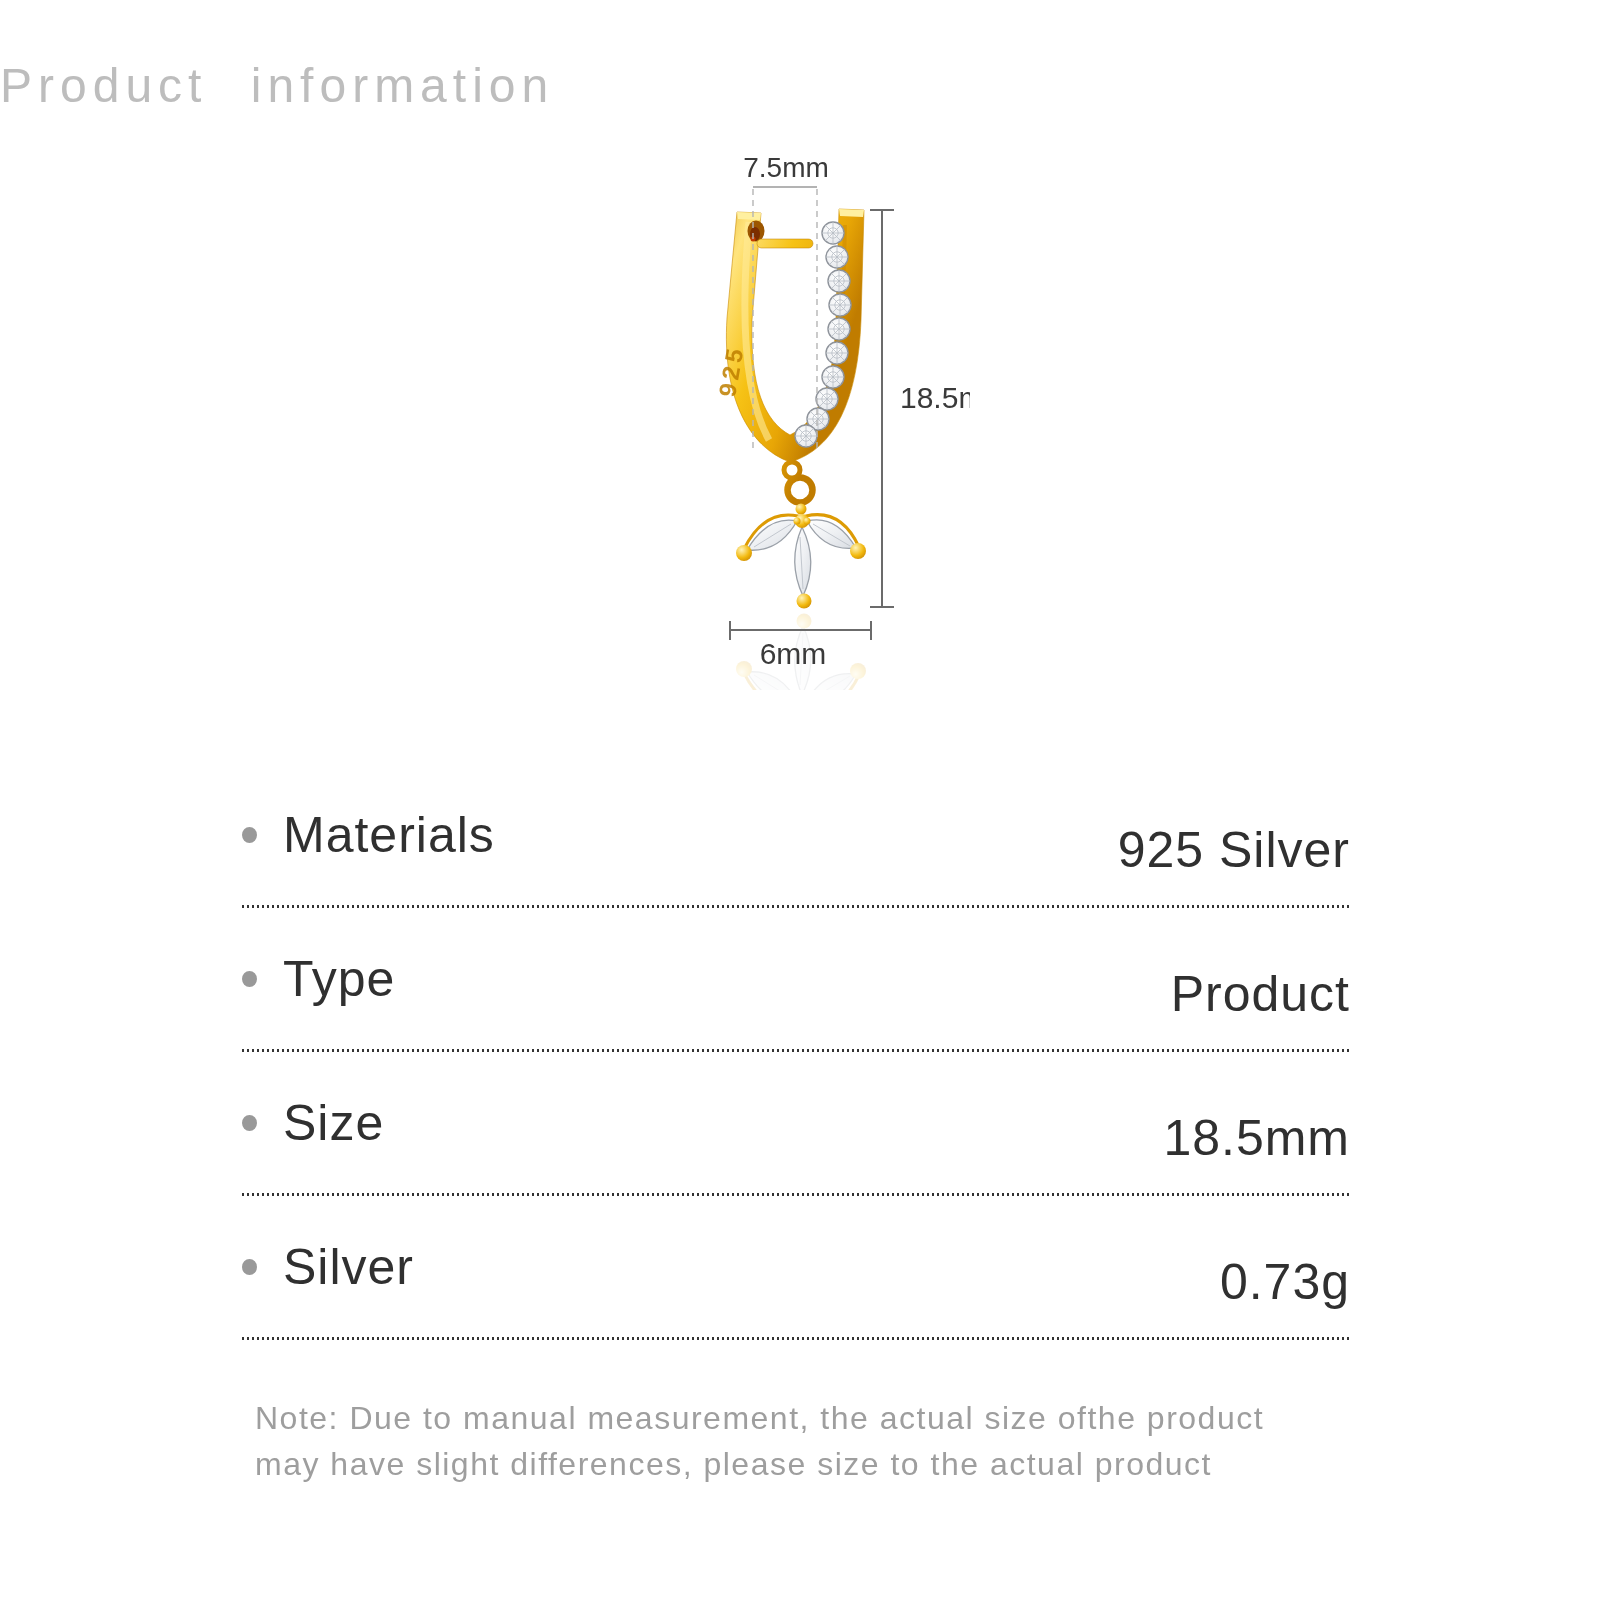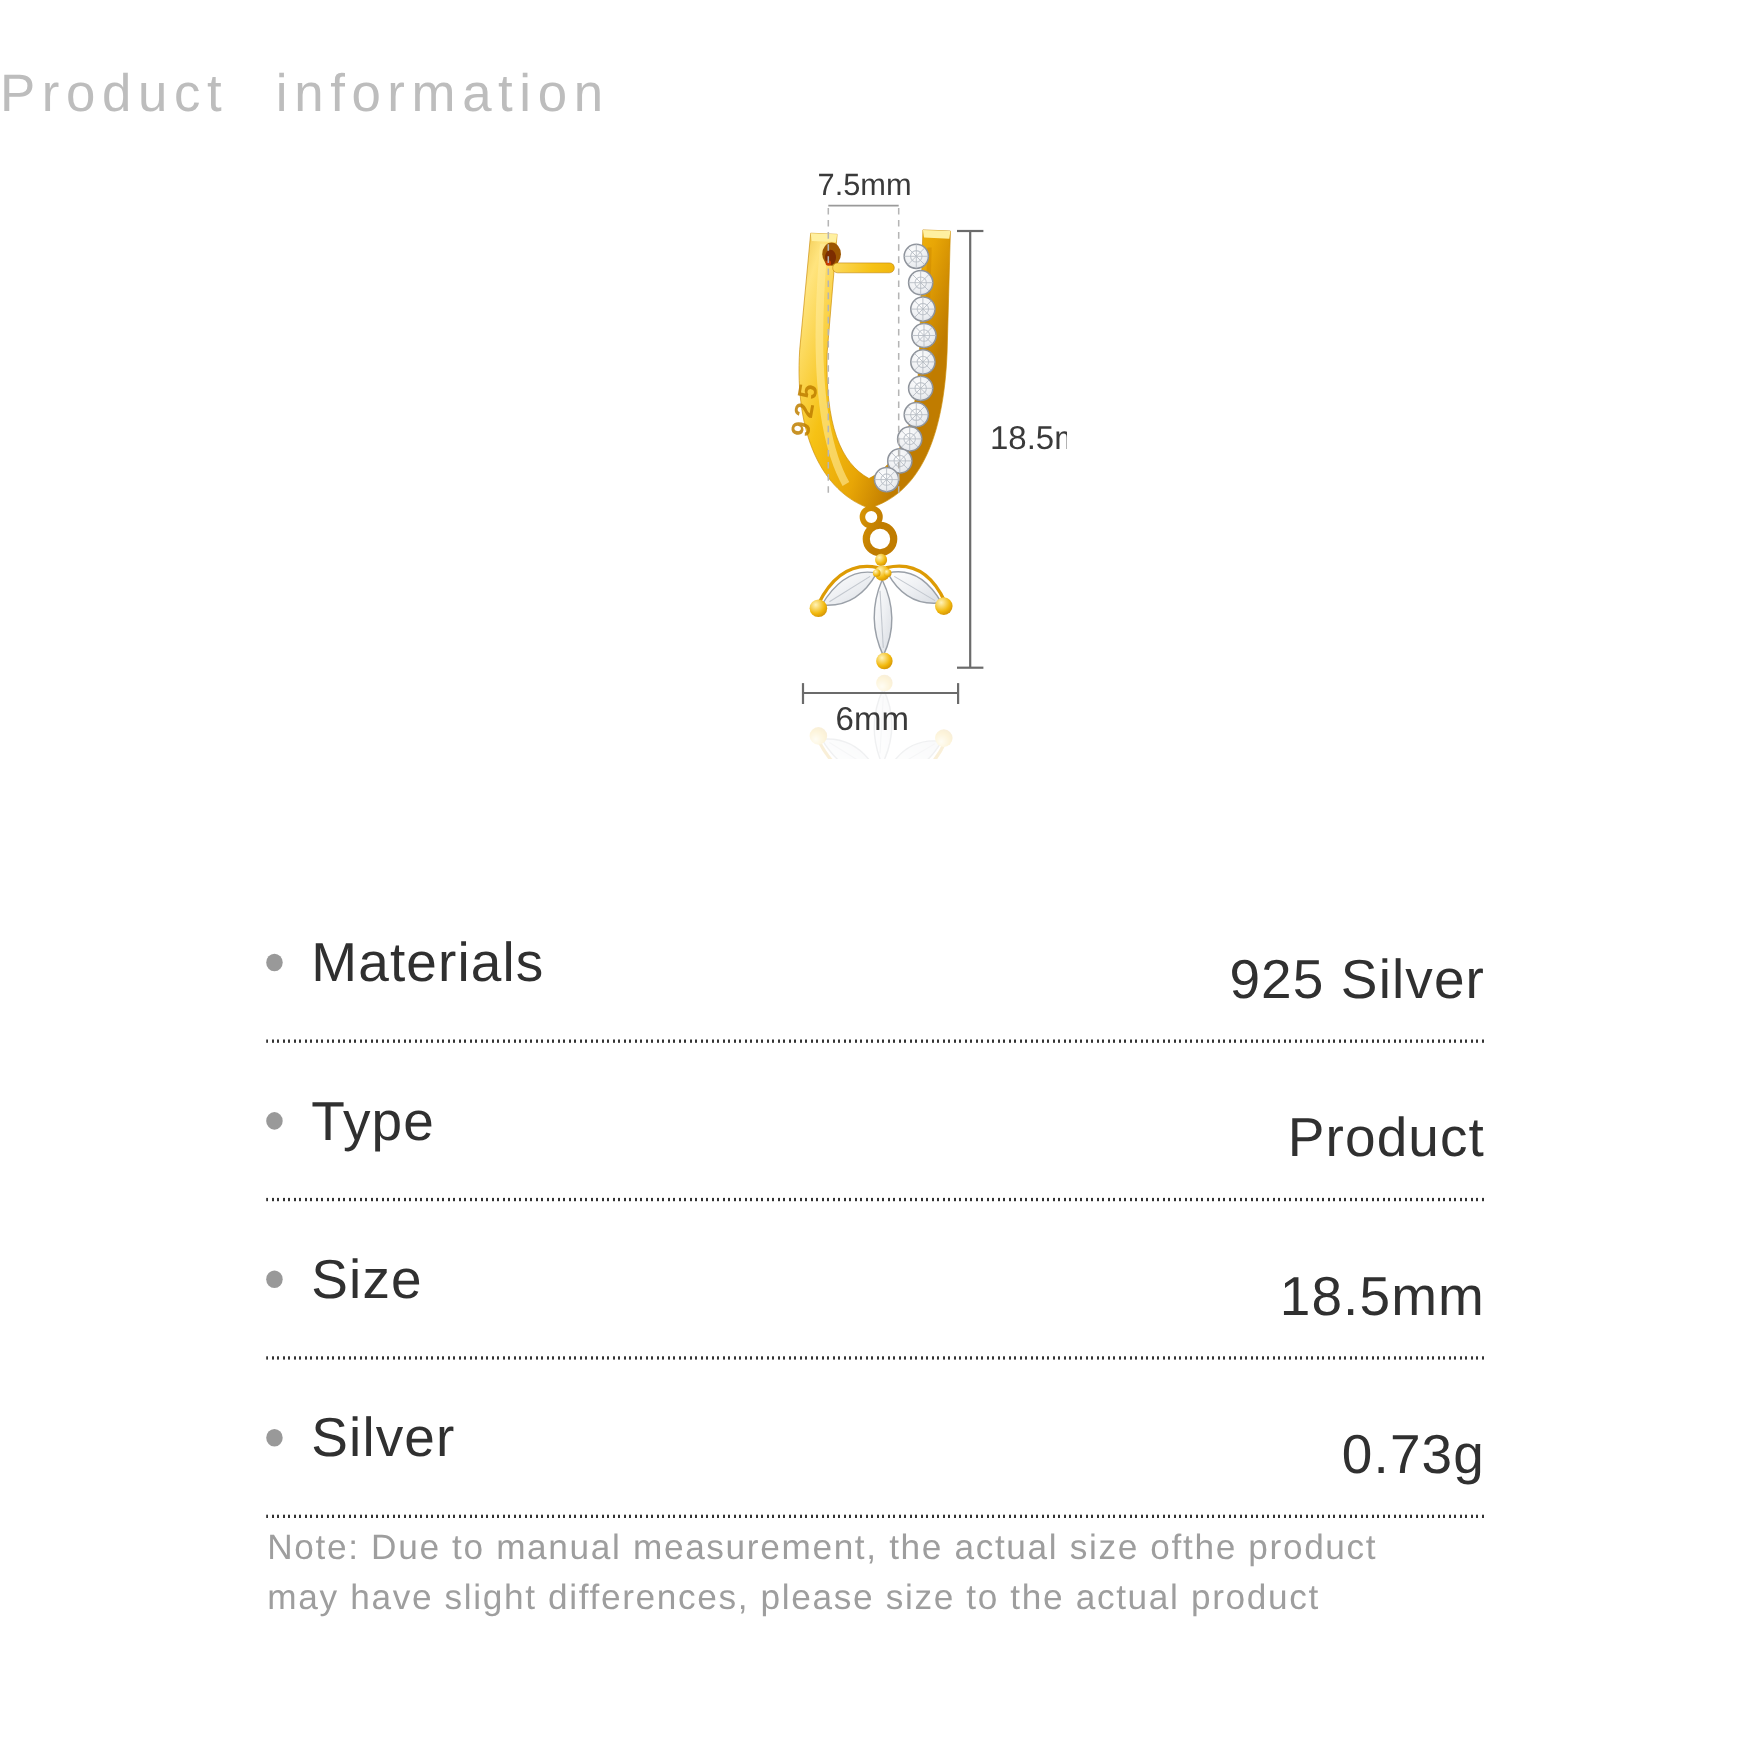--- a/index.html
+++ b/index.html
@@ -8,34 +8,34 @@
     font-family:"Liberation Sans", sans-serif;
   }
   .title{
     position:absolute;top:60px;left:0;width:1600px;margin:0;
     text-align:left;font-size:48px;font-weight:400;color:#bdbdbd;
     letter-spacing:6px;word-spacing:24px;white-space:nowrap;line-height:1.1;
   }
   .figure{position:absolute;left:640px;top:130px;width:330px;height:560px;}
   .figure svg{display:block;width:100%;height:100%;}
 
-  .specs{position:absolute;left:242px;top:804px;width:1108px;}
+  .specs{position:absolute;left:242px;top:764px;width:1108px;}
   .spec-row{
     height:141px;display:flex;align-items:center;
     font-size:50px;color:#303030;letter-spacing:1px;
   }
   .bullet{width:15px;height:16px;border-radius:50%;background:#999999;margin-right:26px;flex:none;}
   .spec-label{flex:1 1 auto;text-align:left;}
   .spec-value{flex:0 0 auto;margin-left:auto;text-align:right;margin-top:31px;}
   .sep{
     height:3px;width:100%;
     background-image:repeating-linear-gradient(to right,#333333 0 2px,transparent 2px 5px);
   }
   .note{
-    position:absolute;left:242px;top:1382px;margin:1px;
+    position:absolute;left:242px;top:1382px;margin:13px;
     font-size:32px;line-height:46px;letter-spacing:1.5px;color:#9e9e9e;white-space:nowrap;
   }
   .dim-text{fill:#3a3a3a;font-family:"Liberation Sans",sans-serif;}
   .eng-text{fill:#bf7f00;font-family:"Liberation Sans",sans-serif;font-weight:bold;opacity:.85;}
 </style>
 </head>
 <body>
 
 <div class="canvas">
 

